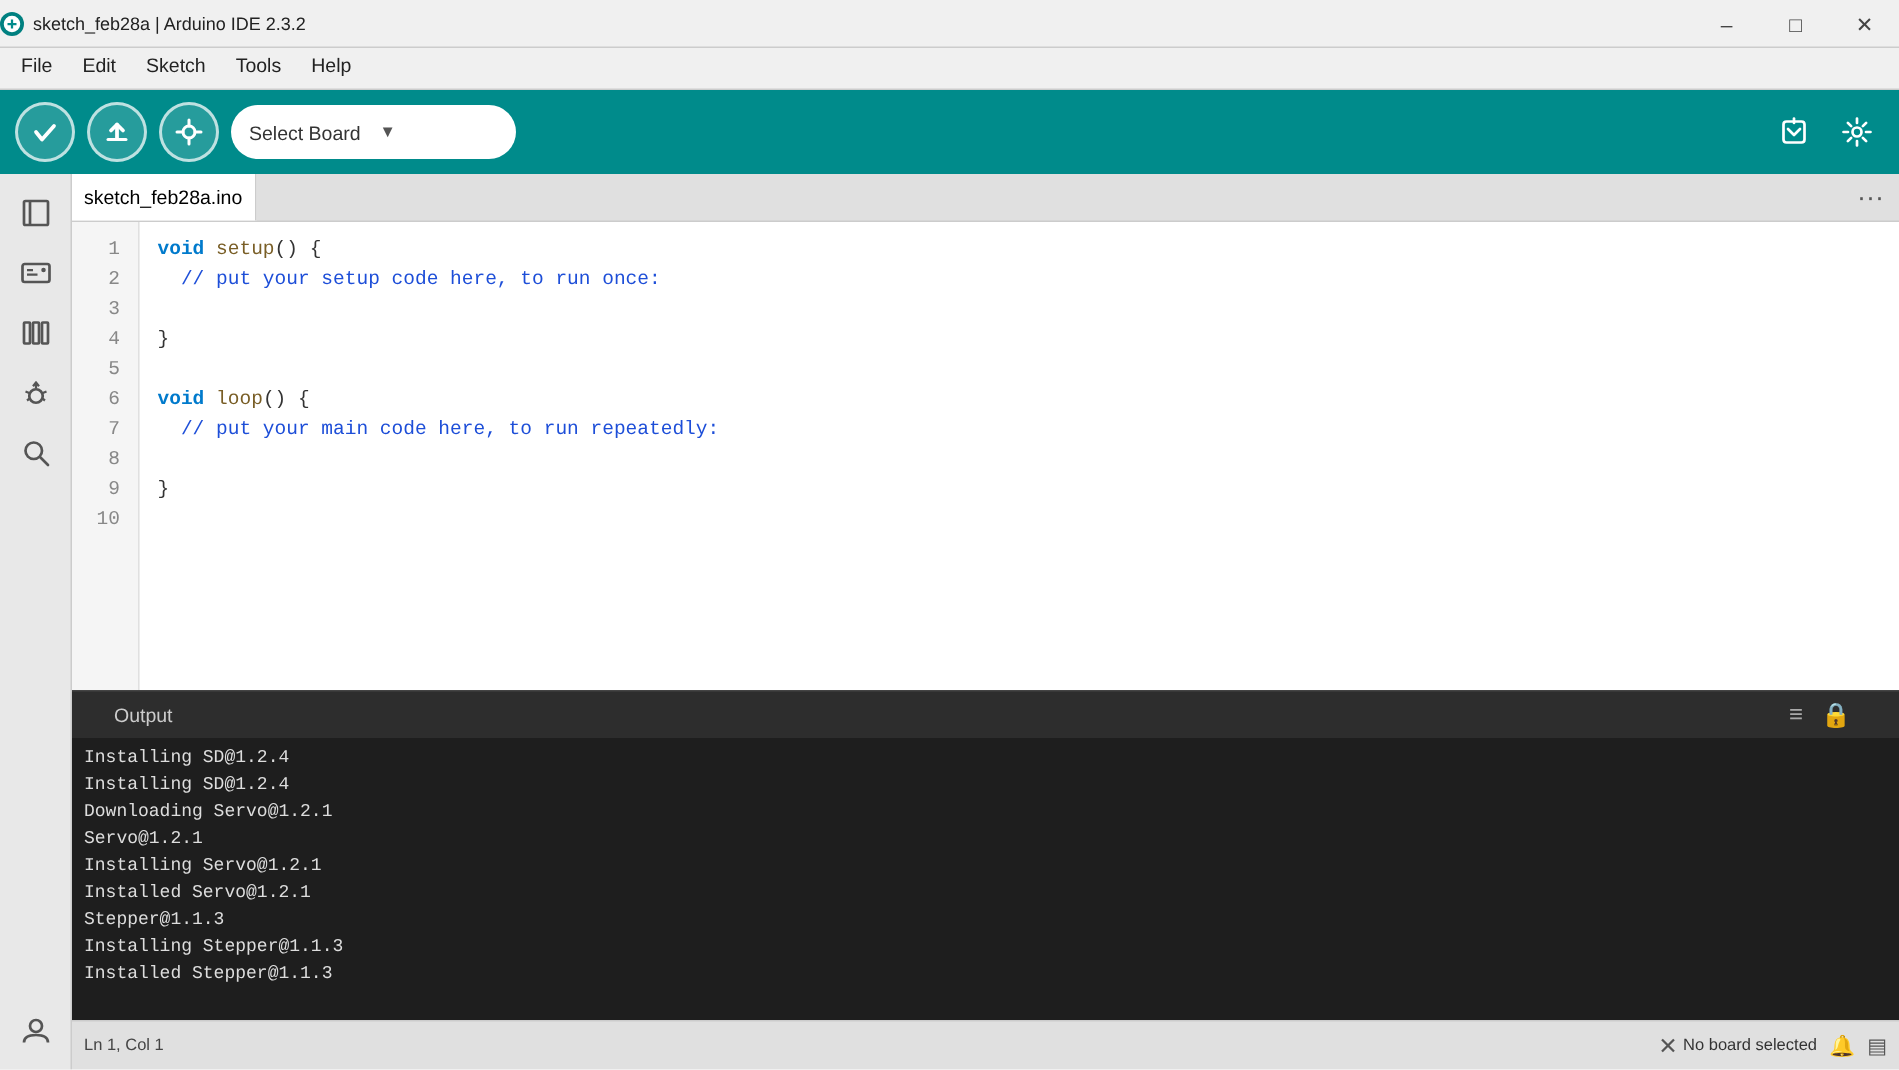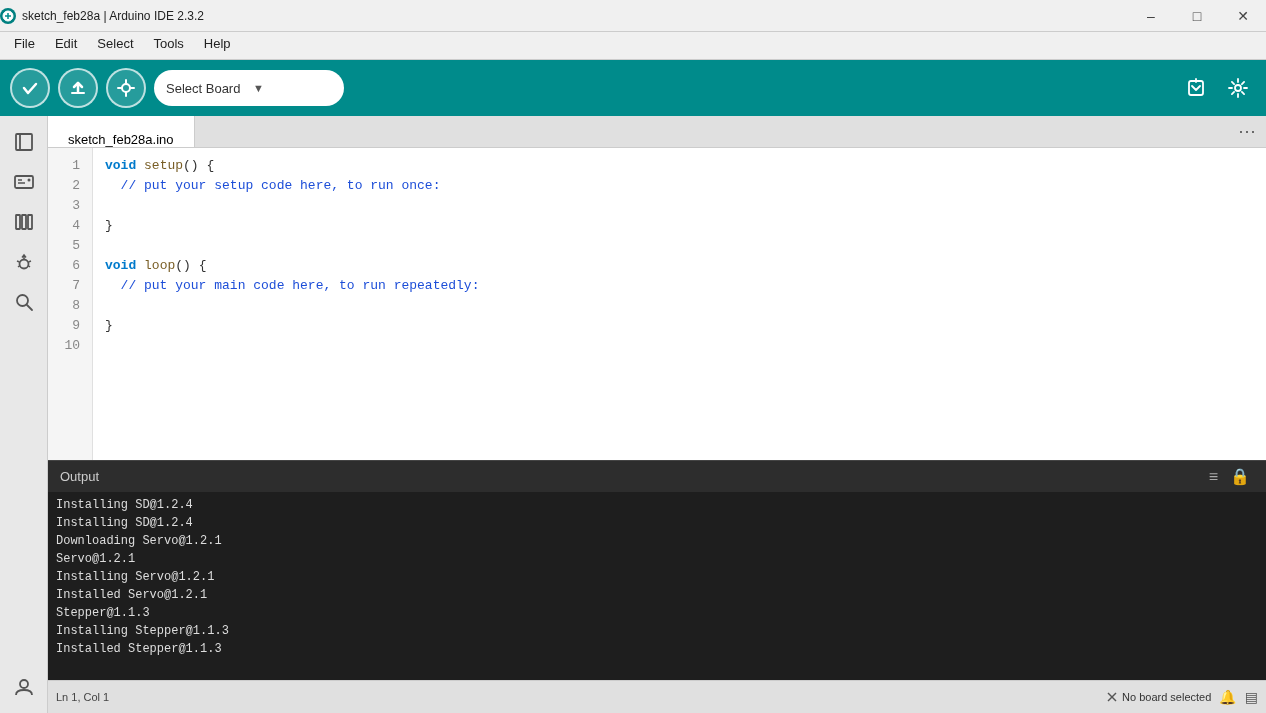--- a/index.html
+++ b/index.html
@@ -127,22 +127,22 @@
 
     
     #tab-bar {
       background: #e0e0e0;
       height: 32px;
       display: flex;
       align-items: stretch;
       border-bottom: 1px solid #ccc;
     }
     .tab {
-      display: flex; align-items: flex-end;
-      padding: 0 20px;
+      display: flex; align-items: center;
+      padding: 0 8px;
       background: white;
       border-right: 1px solid #ccc;
       font-size: 13px;
       cursor: pointer;
       gap: 6px;
     }
     .tab-more {
       margin-left: auto;
       padding: 0 10px;
       display: flex; align-items: center;
@@ -189,21 +189,21 @@
       height: 220px;
       background: #1e1e1e;
       display: flex;
       flex-direction: column;
     }
     #output-header {
       background: #2d2d2d;
       height: 32px;
       display: flex;
       align-items: center;
-      padding: 0 12px;
+      padding: 0 28px;
       gap: 8px;
       border-top: 1px solid #444;
     }
     #output-header .output-title {
       color: #ccc;
       font-size: 13px;
     }
     .output-icon-btn {
       margin-left: auto;
       display: flex; gap: 4px;
@@ -275,21 +275,21 @@
   <div class="win-controls">
     <button class="win-btn">–</button>
     <button class="win-btn">□</button>
     <button class="win-btn close">✕</button>
   </div>
 </div>
 
 <div id="menu-bar">
   <span class="menu-item">File</span>
   <span class="menu-item">Edit</span>
-  <span class="menu-item">Select</span>
+  <span class="menu-item">Sketch</span>
   <span class="menu-item">Tools</span>
   <span class="menu-item">Help</span>
 </div>
 
 <div id="toolbar">
 
   <button class="toolbar-btn verify" title="Verify">
     <svg width="20" height="20" viewBox="0 0 20 20">
       <polyline points="4,10 8,15 16,6" fill="none" stroke="white" stroke-width="2.5" stroke-linecap="round" stroke-linejoin="round"></polyline>
     </svg>

